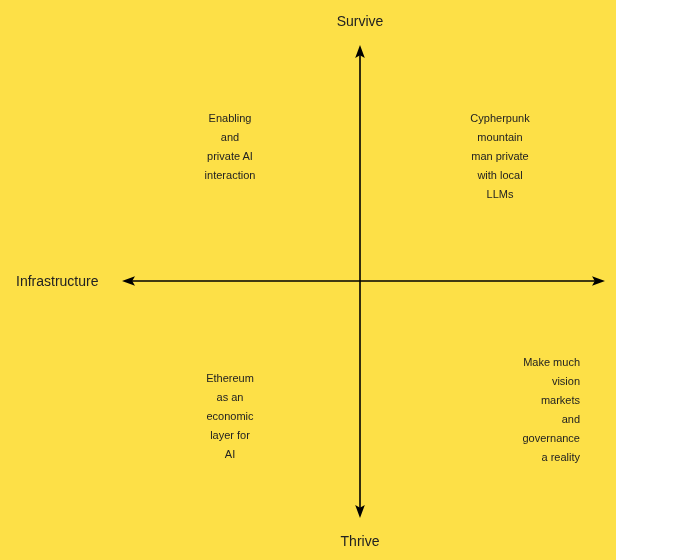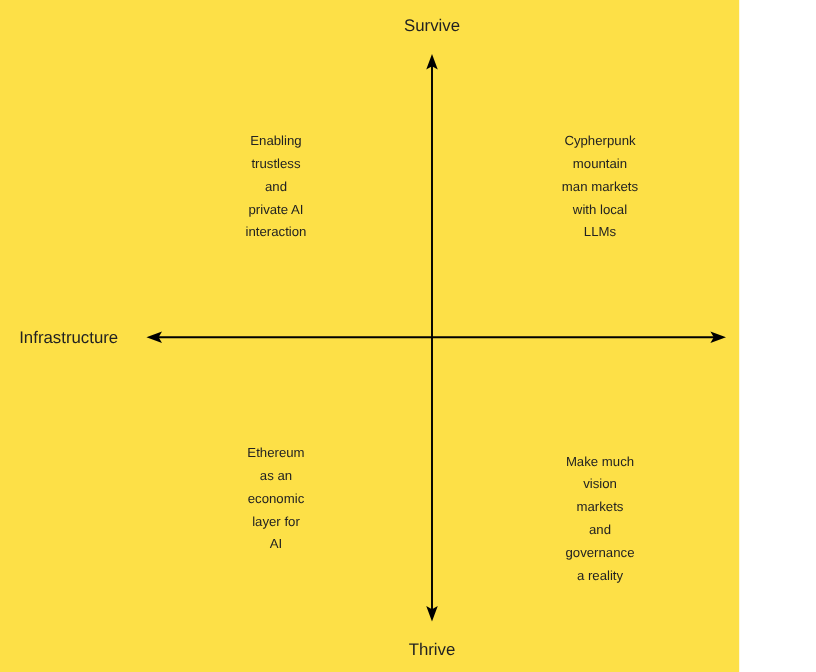--- a/index.html
+++ b/index.html
@@ -79,21 +79,21 @@
     position: absolute;
     width: 160px;
     font-size: 11px;
     line-height: 19px;
     color: #222222;
     text-align: center;
   }
   #quadrant-top-left    { left: 150px; top: 109px; }
   #quadrant-top-right   { left: 420px; top: 109px; }
   #quadrant-bottom-left { left: 150px; top: 369px; text-align: center; }
-  #quadrant-bottom-right{ left: 420px; top: 376px; }
+  #quadrant-bottom-right{ left: 420px; top: 353px; text-align: right; }
 
   .quadrant .qline {
     display: block;
   }
 </style>
 </head>
 <body>
 
 <div id="canvas">
 
@@ -119,30 +119,29 @@
   <div class="axis-label" id="label-bottom">
     <span>Thrive</span>
   </div>
 
   <div class="axis-label" id="label-left">Infrastructure</div>
 
   <div class="axis-label" id="label-right">Impact</div>
 
   <div class="quadrant" id="quadrant-top-left">
     <span class="qline">Enabling</span>
-    <span class="qline">trustless</span>
     <span class="qline">and</span>
     <span class="qline">private AI</span>
     <span class="qline">interaction</span>
   </div>
 
   <div class="quadrant" id="quadrant-top-right">
     <span class="qline">Cypherpunk</span>
     <span class="qline">mountain</span>
-    <span class="qline">man markets</span>
+    <span class="qline">man private</span>
     <span class="qline">with local</span>
     <span class="qline">LLMs</span>
   </div>
 
   <div class="quadrant" id="quadrant-bottom-left">
     <span class="qline">Ethereum</span>
     <span class="qline">as an</span>
     <span class="qline">economic</span>
     <span class="qline">layer for</span>
     <span class="qline">AI</span>

